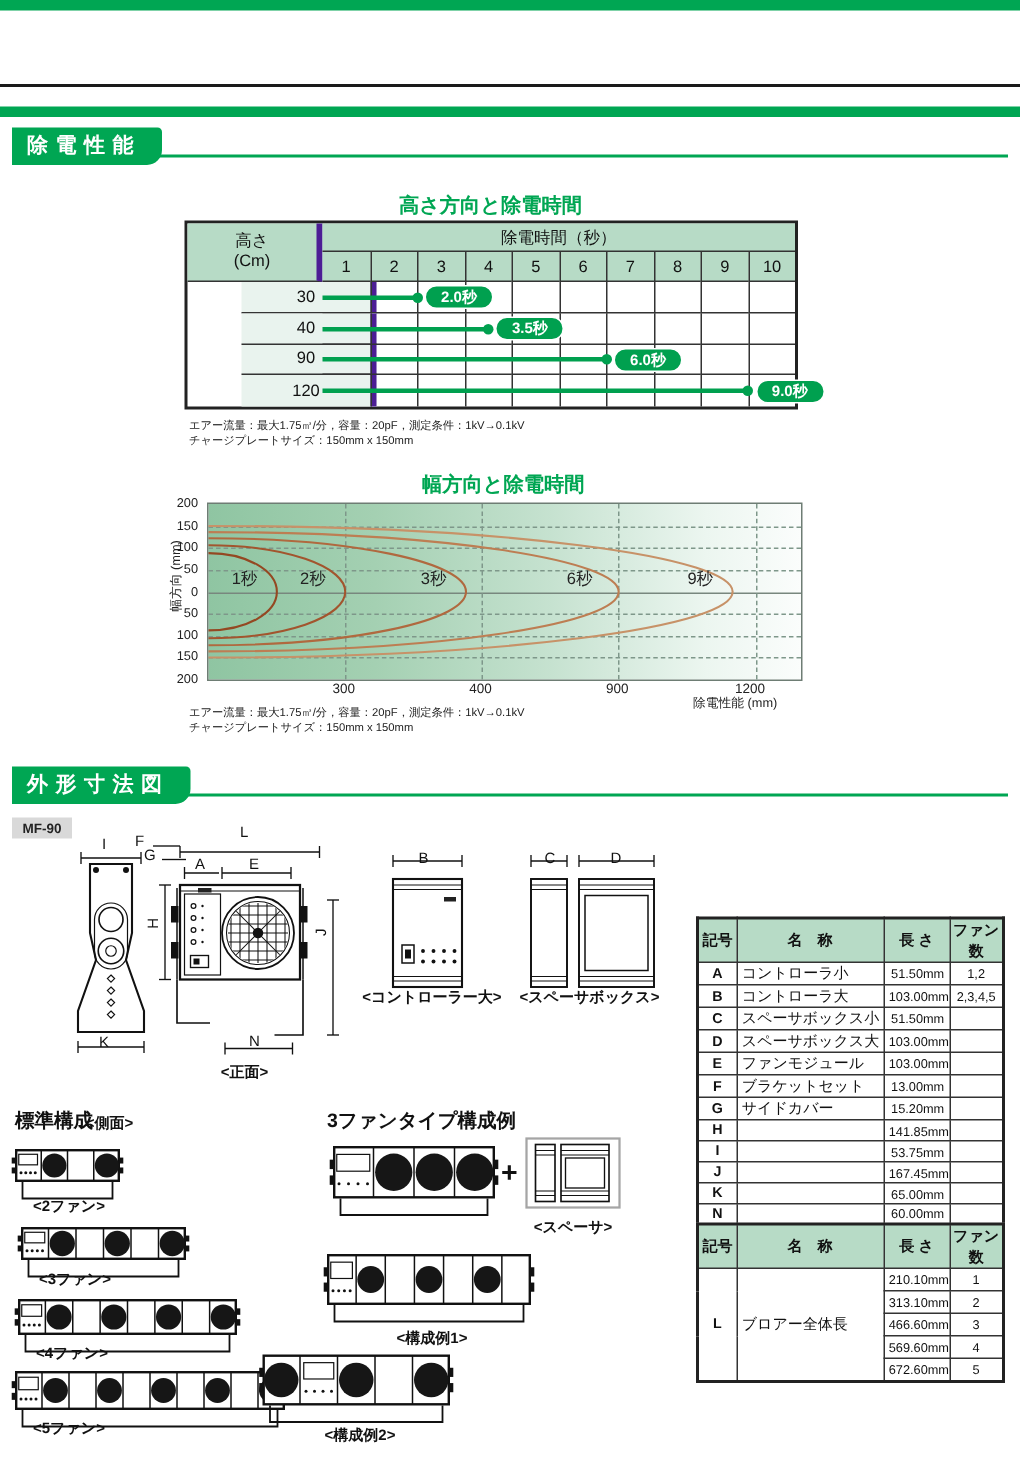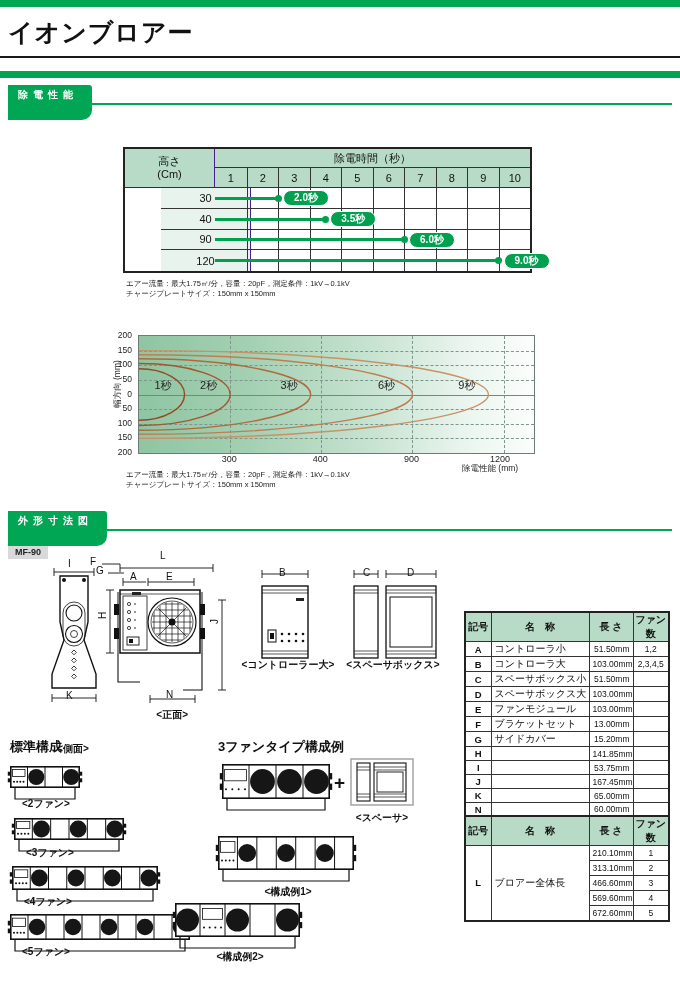--- a/index.html
+++ b/index.html
@@ -6,34 +6,34 @@
   html,body{margin:0;padding:0;background:#fff;}
   body{width:680px;height:982px;font-family:"Liberation Sans","DejaVu Sans",sans-serif;color:#1a1a1a;}
   #page{position:relative;width:680px;height:982px;background:#fff;overflow:hidden;}
   .abs{position:absolute;}
   .bar-green{background:var(--green);}
   #topbar{left:0;top:0;width:680px;height:7px;}
   #main-title{left:8px;top:16px;font-size:25px;font-weight:bold;letter-spacing:1px;color:#111;}
   #series-title{right:8px;top:22px;font-size:20px;font-weight:bold;color:#111;}
   #rule1{left:0;top:56px;width:680px;height:2px;background:#1a1a1a;}
   #bar2{left:0;top:71px;width:680px;height:7px;}
-  .section-badge{color:#fff;font-weight:bold;font-size:10px;letter-spacing:5px;
-    padding:3px 14px 18px 10px;border-radius:0 3px 10px 0;z-index:2;}
+  .section-badge{color:#fff;font-weight:bold;font-size:14px;letter-spacing:5px;
+    padding:3px 14px 4px 10px;border-radius:0 3px 10px 0;z-index:2;}
   .section-line{height:2px;background:var(--green);z-index:1;}
   #badge1{left:8px;top:85px;}
   #line1{left:8px;top:103px;width:664px;}
   #badge2{left:8px;top:511px;}
   #line2{left:8px;top:529px;width:664px;}
   .chart-title{color:var(--green);font-weight:bold;font-size:13.5px;text-align:center;}
   #c1-title{left:123px;top:128px;width:408px;}
   #c1{left:123px;top:147px;width:405px;height:122px;border:2px solid #222;overflow:visible;background:#fff;}
   .cell{position:absolute;box-sizing:border-box;font-size:11px;display:flex;align-items:center;justify-content:center;color:#111;}
   .hdr{background:var(--hdr);}
   .rowlbl{background:var(--rowlbl);margin-left:36px;}
-  .bL{border-left:1px solid #333;} .bR{border-right:1px solid #4c1d95;} .bB{border-bottom:1px solid #333;}
+  .bL{border-left:1px solid #333;} .bR{border-right:4px solid #4c1d95;} .bB{border-bottom:1px solid #333;}
   .bar{position:absolute;height:3px;background:var(--bar);}
   .dot{position:absolute;width:7px;height:7px;border-radius:50%;background:var(--bar);}
   .pill{position:absolute;width:46px;height:16px;border-radius:8px;background:var(--bar);
     border:1.5px solid #fff;color:#fff;font-size:10px;font-weight:bold;
     display:flex;align-items:center;justify-content:center;box-sizing:border-box;z-index:3;}
   .notes{font-size:7.5px;line-height:9.5px;color:#222;}
   #c1-notes{left:126px;top:279px;}
   #c2-title{left:138px;top:314px;width:395px;}
   #c2{left:138px;top:335px;width:395px;height:117px;border:1px solid #6e7d74;box-sizing:content-box;
       background:linear-gradient(90deg,#8fc5a2 0%,#a4d0b2 28%,#c6e2d0 58%,#ecf6f0 84%,#fbfdfc 100%);}
@@ -63,27 +63,27 @@
   td.c-len{text-align:right;font-size:8.5px;}
   td.c-fan{text-align:center;font-size:8.5px;}
   #plus-sign{position:absolute;left:334px;top:772px;font-size:19px;font-weight:bold;color:#111;}
 </style>
 </head>
 <body>
 
 <div id="page">
 
   <div class="abs bar-green" id="topbar"></div>
-  <div class="abs" id="main-title">イオンブロアー</div>
   <div class="abs" id="rule1"></div>
   <div class="abs bar-green" id="bar2"></div>
 
   <div class="abs section-badge bar-green" id="badge1">除電性能</div>
   <div class="abs section-line" id="line1"></div>
 
+  <div class="abs chart-title" id="c1-title">高さ方向と除電時間</div>
   <div class="abs" id="c1">
       <div class="cell hdr bR bB" style="left: 0px; top: 0px; width: 90px; height: 39px; flex-direction: column; line-height: 13px;">
         <div style="font-size: 11px;">高さ</div>
         <div style="font-size: 11px;">(Cm)</div>
       </div>
       <div class="cell hdr bB" style="left: 90px; top: 0px; width: 315px; height: 19px;">除電時間（秒）</div>
       <div class="cell hdr bB" style="left: 90px; top: 19px; width: 31.5px; height: 20px;">1</div>
       <div class="cell hdr bB bL" style="left: 121.5px; top: 19px; width: 31.5px; height: 20px;">2</div>
       <div class="cell hdr bB bL" style="left: 153px; top: 19px; width: 31.5px; height: 20px;">3</div>
       <div class="cell hdr bB bL" style="left: 184.5px; top: 19px; width: 31.5px; height: 20px;">4</div>
@@ -148,20 +148,21 @@
       <div class="cell bL" style="left: 373.5px; top: 101.25px; width: 31.5px; height: 20.75px;"></div>
       <div class="bar" style="left: 90px; top: 110.125px; width: 283.5px;"></div>
       <div class="dot" style="left: 370px; top: 108.125px;"></div>
       <div class="pill" style="left: 378.5px; top: 103.625px;">9.0秒</div>
     </div>
   <div class="abs notes" id="c1-notes">
     <div>エアー流量：最大1.75㎥/分，容量：20pF，測定条件：1kV→0.1kV</div>
     <div>チャージプレートサイズ：150mm x 150mm</div>
   </div>
 
+  <div class="abs chart-title" id="c2-title">幅方向と除電時間</div>
   <div class="abs" id="c2">
       <div class="gh" style="top: 14.625px;"></div>
       <div class="gh" style="top: 29.25px;"></div>
       <div class="gh" style="top: 43.875px;"></div>
       <div class="g0" style="top: 58.5px;"></div>
       <div class="gh" style="top: 73.125px;"></div>
       <div class="gh" style="top: 87.75px;"></div>
       <div class="gh" style="top: 102.375px;"></div>
       <div class="gv" style="left: 91.1538px;"></div>
       <div class="gv" style="left: 182.308px;"></div>
@@ -352,21 +353,21 @@
   <span class="dim-letter rot" style="left:99px;top:610px;">H</span>
   <span class="dim-letter rot" style="left:212px;top:616px;">J</span>
   <span class="dim-letter" style="left:68px;top:558px;">I</span>
   <span class="dim-letter" style="left:66px;top:690px;">K</span>
   <span class="dim-letter" style="left:166px;top:689px;">N</span>
   <span class="dim-letter" style="left:279px;top:567px;">B</span>
   <span class="dim-letter" style="left:363px;top:567px;">C</span>
   <span class="dim-letter" style="left:407px;top:567px;">D</span>
 
   <span class="dwg-label" style="left:48px;top:742px;width:50px;">&lt;側面&gt;</span>
-  <span class="dwg-label" style="left:138px;top:708px;width:50px;text-align:right;">&lt;正面&gt;</span>
+  <span class="dwg-label" style="left:138px;top:708px;width:50px;">&lt;正面&gt;</span>
   <span class="dwg-label" style="left:238px;top:658px;width:100px;">&lt;コントローラー大&gt;</span>
   <span class="dwg-label" style="left:338px;top:658px;width:110px;">&lt;スペーサボックス&gt;</span>
 
   <div class="abs" id="t1-host">
       <table class="dims-table" style="position: absolute; left: 464px; top: 611px; width: 204px;">
         <colgroup>
           <col style="width: 26px;">
           <col style="width: 98px;">
           <col style="width: 44px;">
           <col style="width: 36px;">

